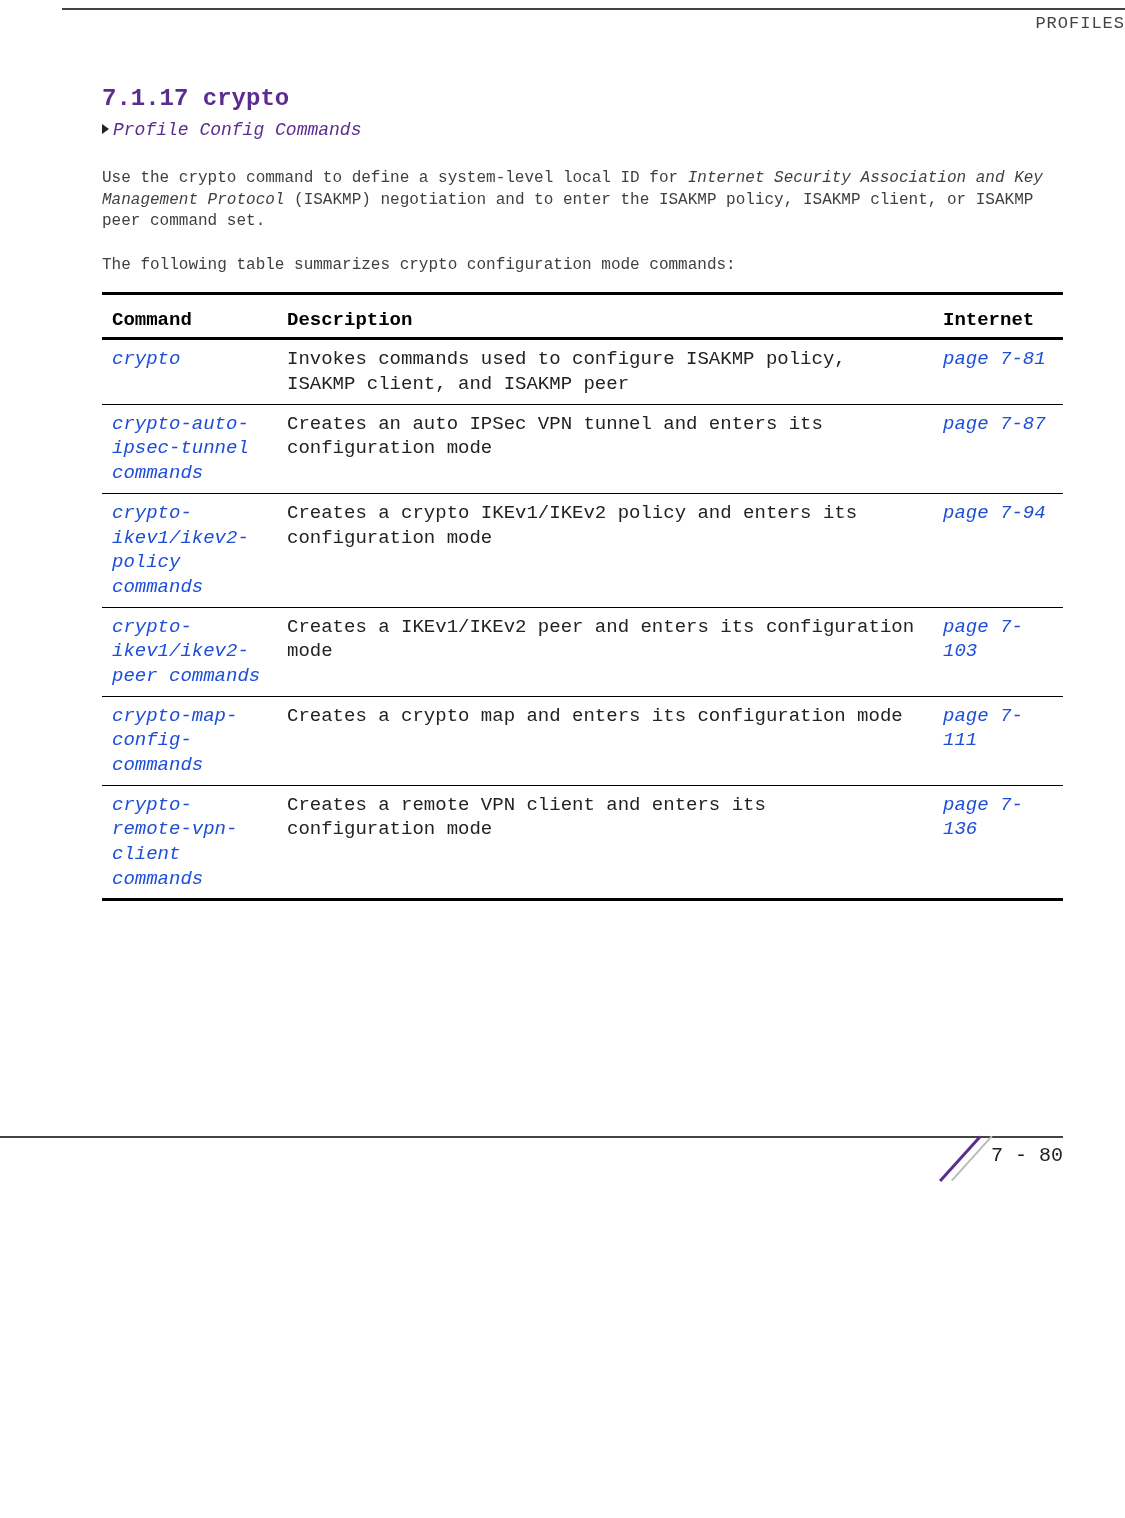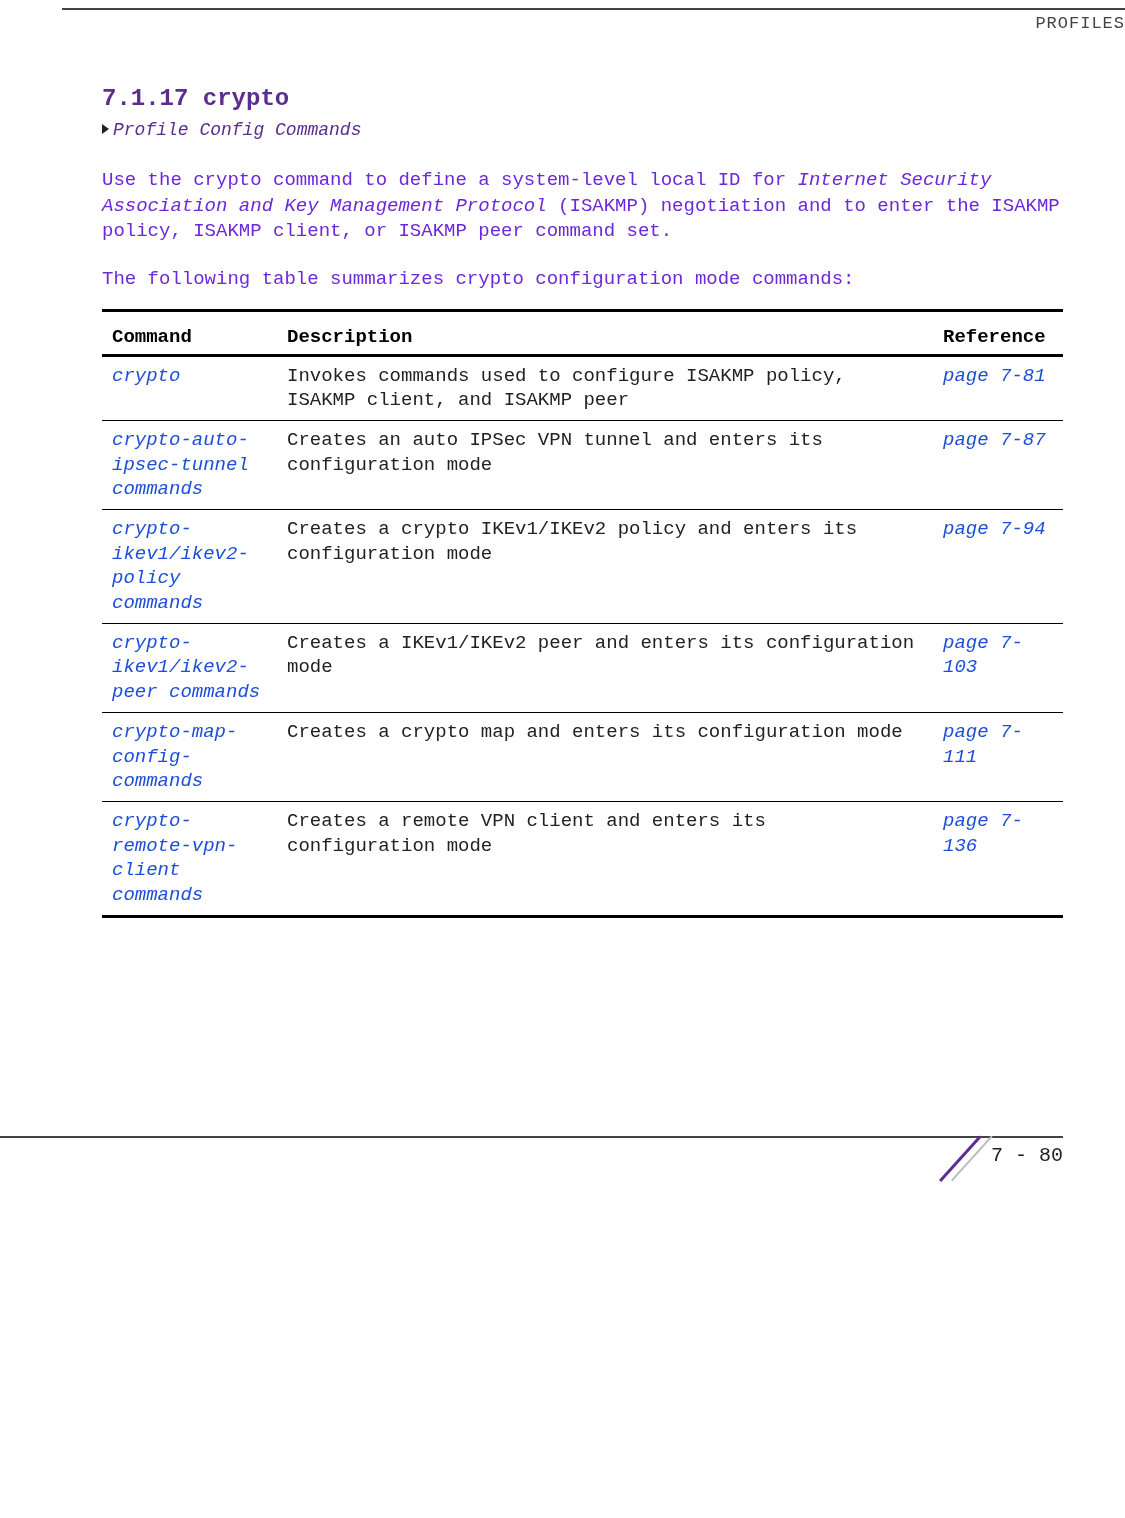--- a/index.html
+++ b/index.html
@@ -61,23 +61,23 @@
     display: inline-block;
     width: 0; height: 0;
     border-top: 5px solid transparent;
     border-bottom: 5px solid transparent;
     border-left: 7px solid #222;
     margin-right: 4px;
     vertical-align: 1px;
   }
   .body-text {
     margin-top: 28px;
-    font-size: 19px;
+    font-size: 16px;
     line-height: 1.35;
-    color: #6d28d9;
+    color: #404040;
   }
   .body-text .italic { font-style: italic; }
   table.cmd-table {
     margin-top: 16px;
     border-collapse: collapse;
     width: 100%;
     font-size: 19px;
   }
   table.cmd-table th {
     text-align: left;
@@ -182,21 +182,21 @@
       <span>Use the crypto command to define a system-level local ID for </span><span class="italic">Internet Security Association and Key Management Protocol</span><span> (ISAKMP) negotiation and to enter the ISAKMP policy, ISAKMP client, or ISAKMP peer command set.</span>
     </div>
 
     <div class="body-text" style="margin-top:22px;">The following table summarizes crypto configuration mode commands:</div>
 
     <table class="cmd-table">
       <thead>
         <tr>
           <th class="col-cmd">Command</th>
           <th>Description</th>
-          <th class="col-ref">Reference</th>
+          <th class="col-ref">Internet</th>
         </tr>
       </thead>
       <tbody>
         <tr>
           <td><span class="cmd-link">crypto</span></td>
           <td>Invokes commands used to configure ISAKMP policy, ISAKMP client, and ISAKMP peer</td>
           <td><span class="cmd-link">page 7-81</span></td>
         </tr>
         <tr>
           <td><span class="cmd-link">crypto-auto-ipsec-tunnel commands</span></td>

